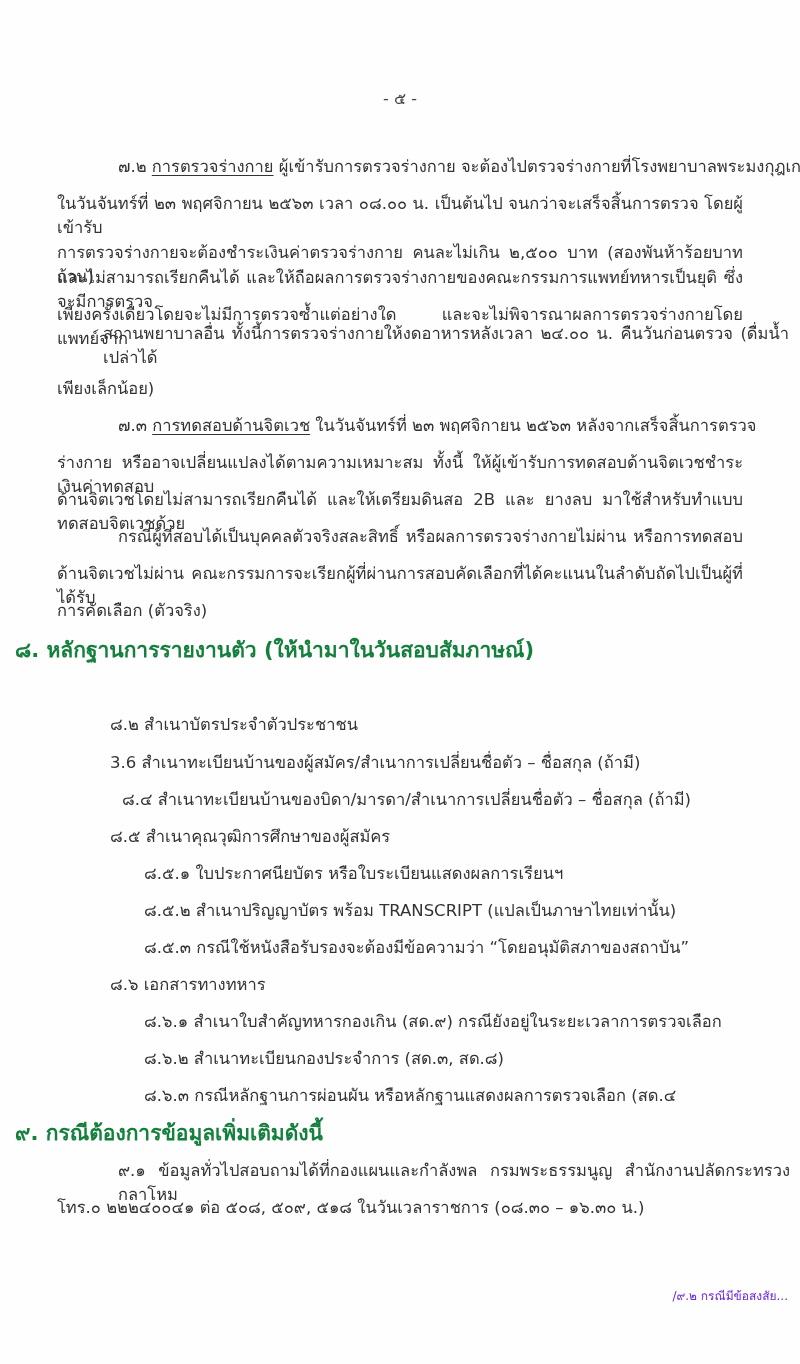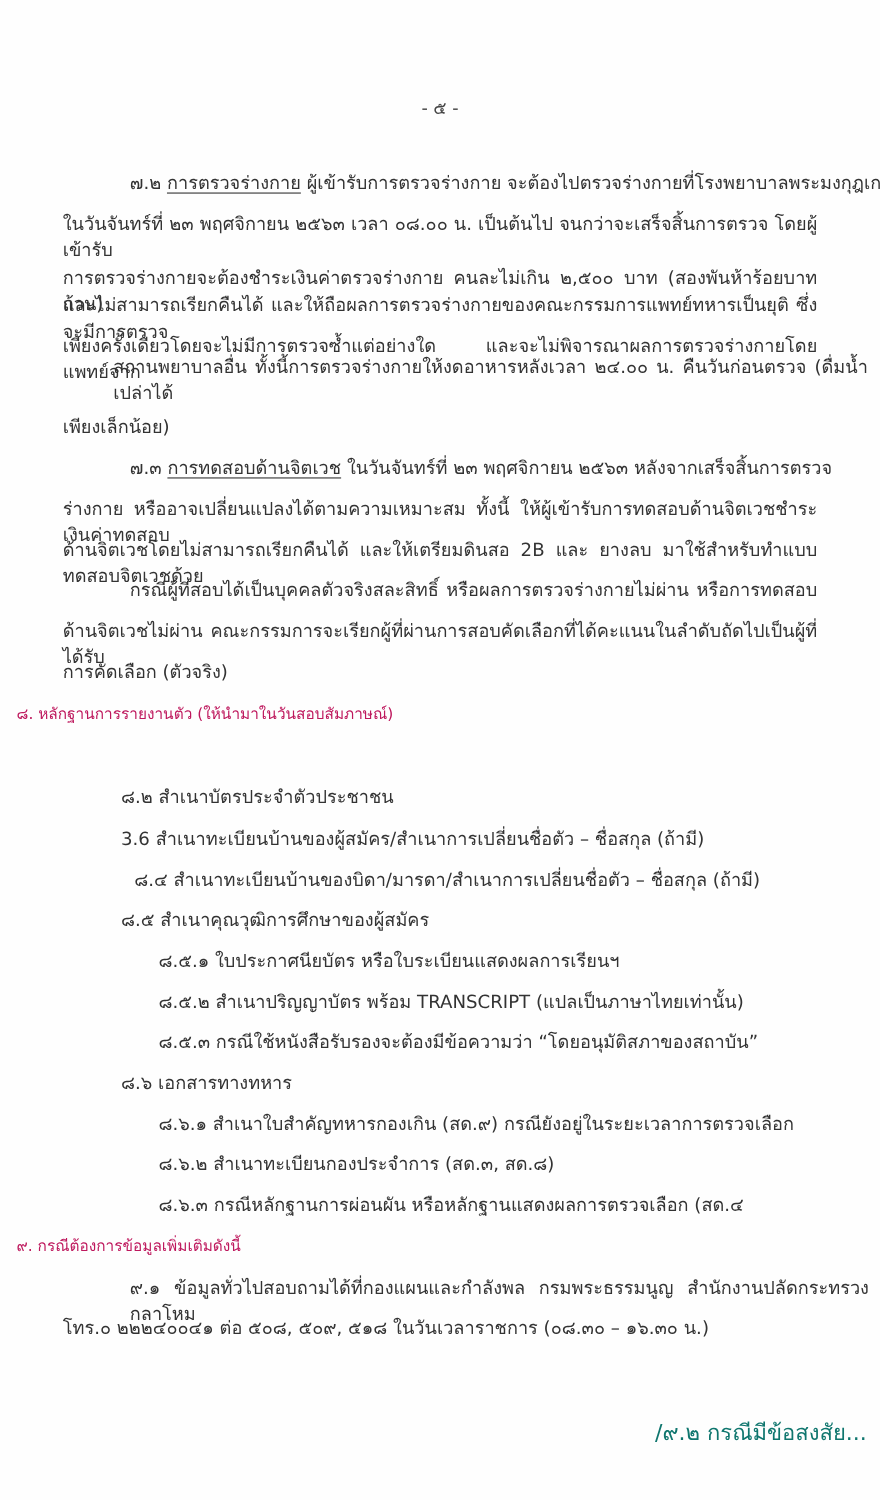--- a/index.html
+++ b/index.html
@@ -33,36 +33,36 @@
       position: absolute;
       top: 86px;
       left: 0;
       width: 800px;
       text-align: center;
       font-size: 16px;
       color: #444;
     }
     .u { text-decoration: underline; text-underline-offset: 3px; }
     .heading {
-      font-weight: normal;
-      font-size: 14px;
-      color: #be185d;
+      font-weight: bold;
+      font-size: 21px;
+      color: #15803d;
     }
     .justify {
       width: 686px;
       text-align: justify;
       text-align-last: justify;
       white-space: normal;
     }
     .footer-note {
       position: absolute;
       right: 12px;
       top: 1286px;
-      font-size: 20px;
-      color: #0f766e;
+      font-size: 12px;
+      color: #6d28d9;
     }
   </style>
 </head>
 <body>
 
 <div class="page">
 
   <div class="page-num">- ๕ -</div>
 
   <div class="line" style="left:118px; top:155px;">

